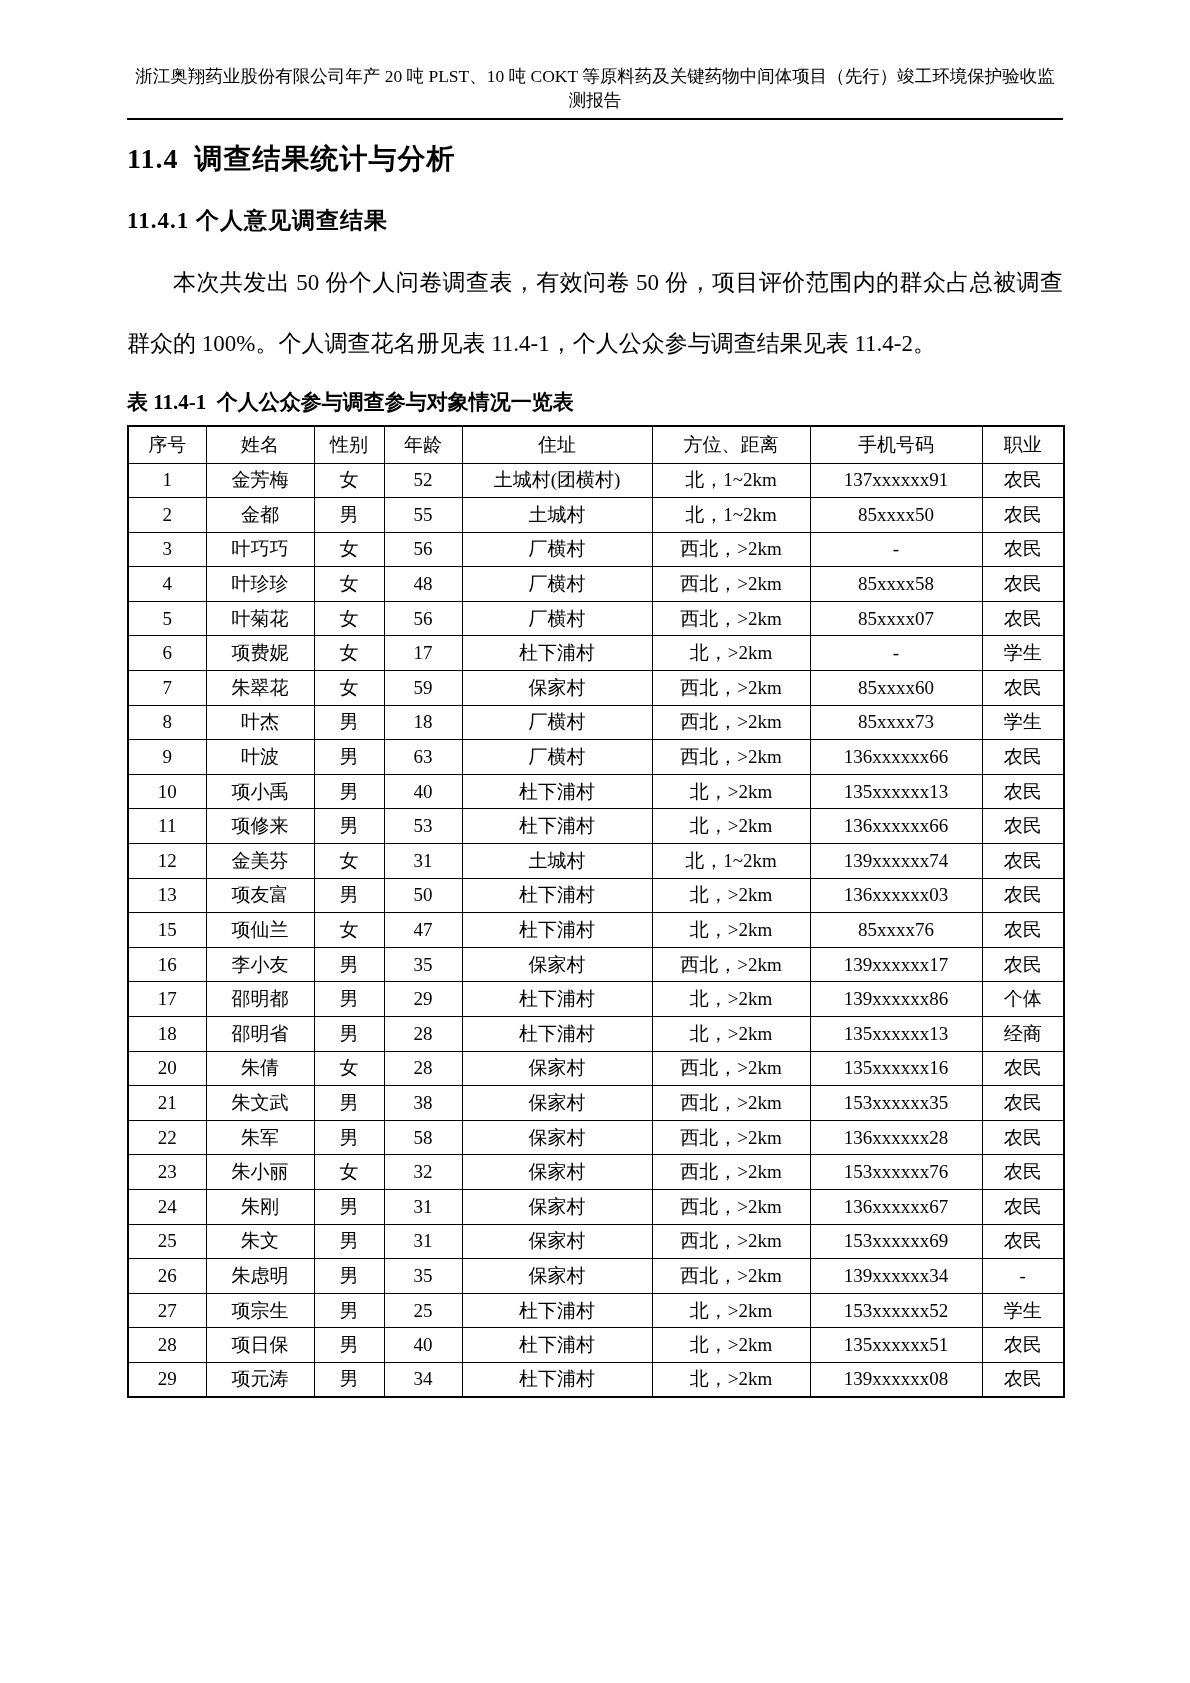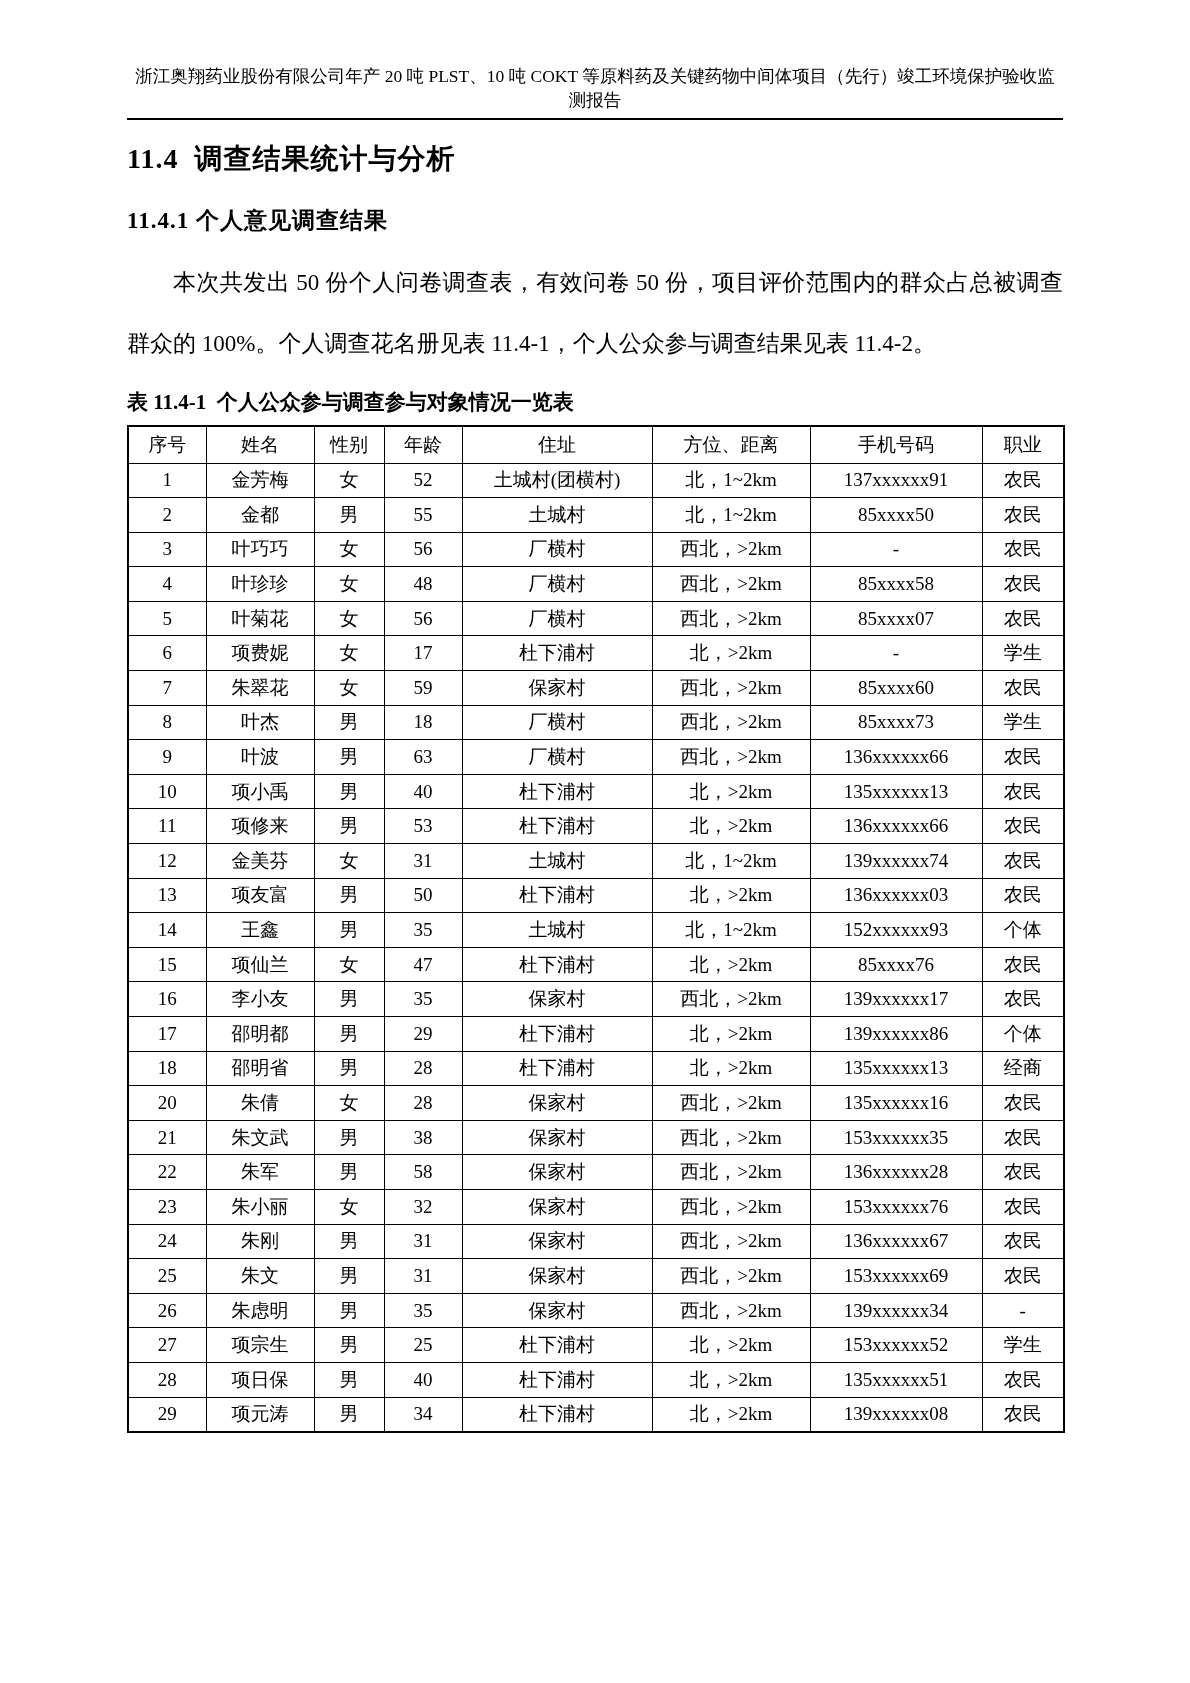--- a/index.html
+++ b/index.html
@@ -257,30 +257,20 @@
             <td>13</td>
             <td>项友富</td>
             <td>男</td>
             <td>50</td>
             <td>杜下浦村</td>
             <td>北，&gt;2km</td>
             <td>136xxxxxx03</td>
             <td>农民</td>
           </tr>
           <tr>
-            <td>14</td>
-            <td>王鑫</td>
-            <td>男</td>
-            <td>35</td>
-            <td>土城村</td>
-            <td>北，1~2km</td>
-            <td>152xxxxxx93</td>
-            <td>个体</td>
-          </tr>
-          <tr>
             <td>15</td>
             <td>项仙兰</td>
             <td>女</td>
             <td>47</td>
             <td>杜下浦村</td>
             <td>北，&gt;2km</td>
             <td>85xxxx76</td>
             <td>农民</td>
           </tr>
           <tr>

